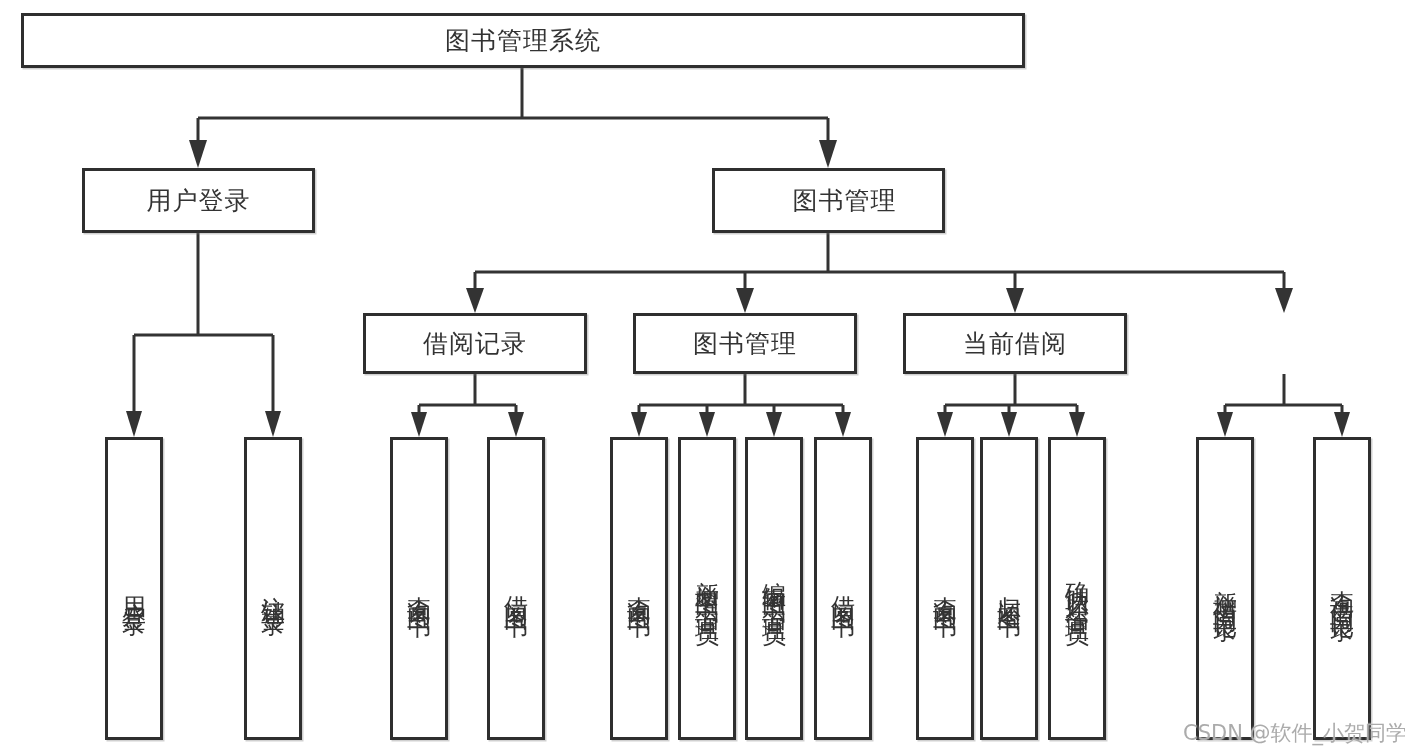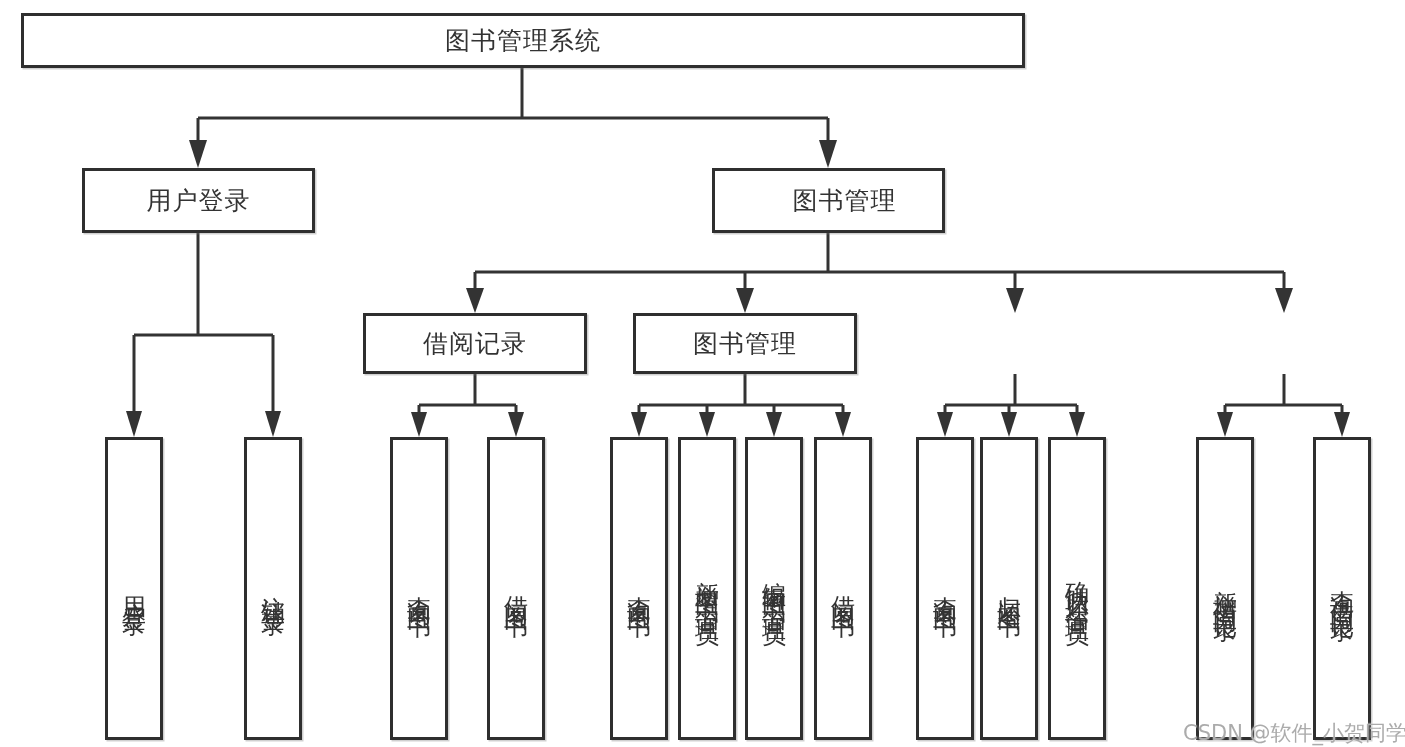--- a/index.html
+++ b/index.html
@@ -153,20 +153,23 @@
   <div class="box l2b">
     <span class="hlbl">图书管理</span>
   </div>
 
   <div class="box l3" style="left:363px">
     <span class="hlbl">借阅记录</span>
   </div>
   <div class="box l3" style="left:633px">
     <span class="hlbl">图书管理</span>
   </div>
+  <div class="box l3" style="left:903px">
+    <span class="hlbl">当前借阅</span>
+  </div>
 
   <div class="box leaf" style="left:105px">
     <span class="vlbl">用户登录</span>
   </div>
   <div class="box leaf" style="left:244px">
     <span class="vlbl">注销登录</span>
   </div>
 
   <div class="box leaf" style="left:390px">
     <span class="vlbl">查询图书</span>

